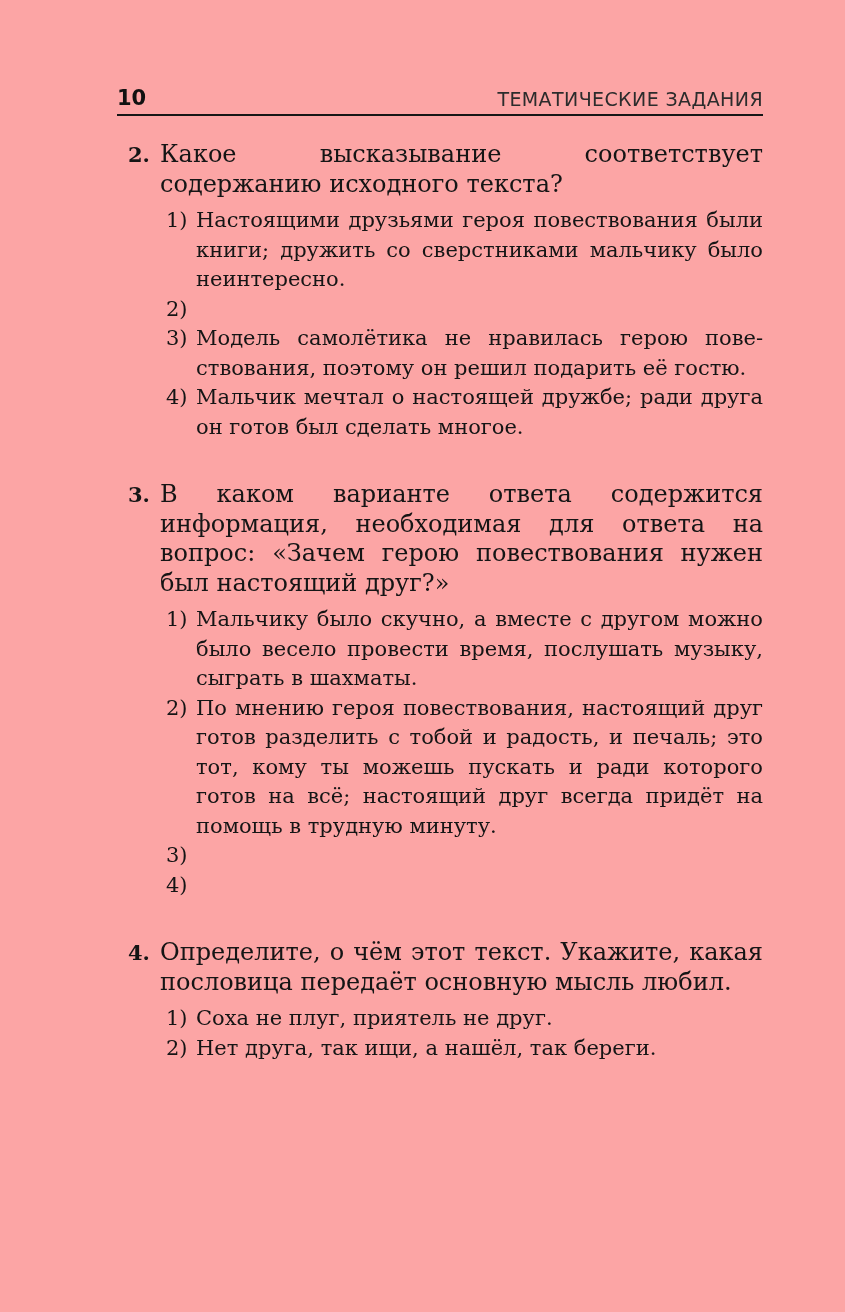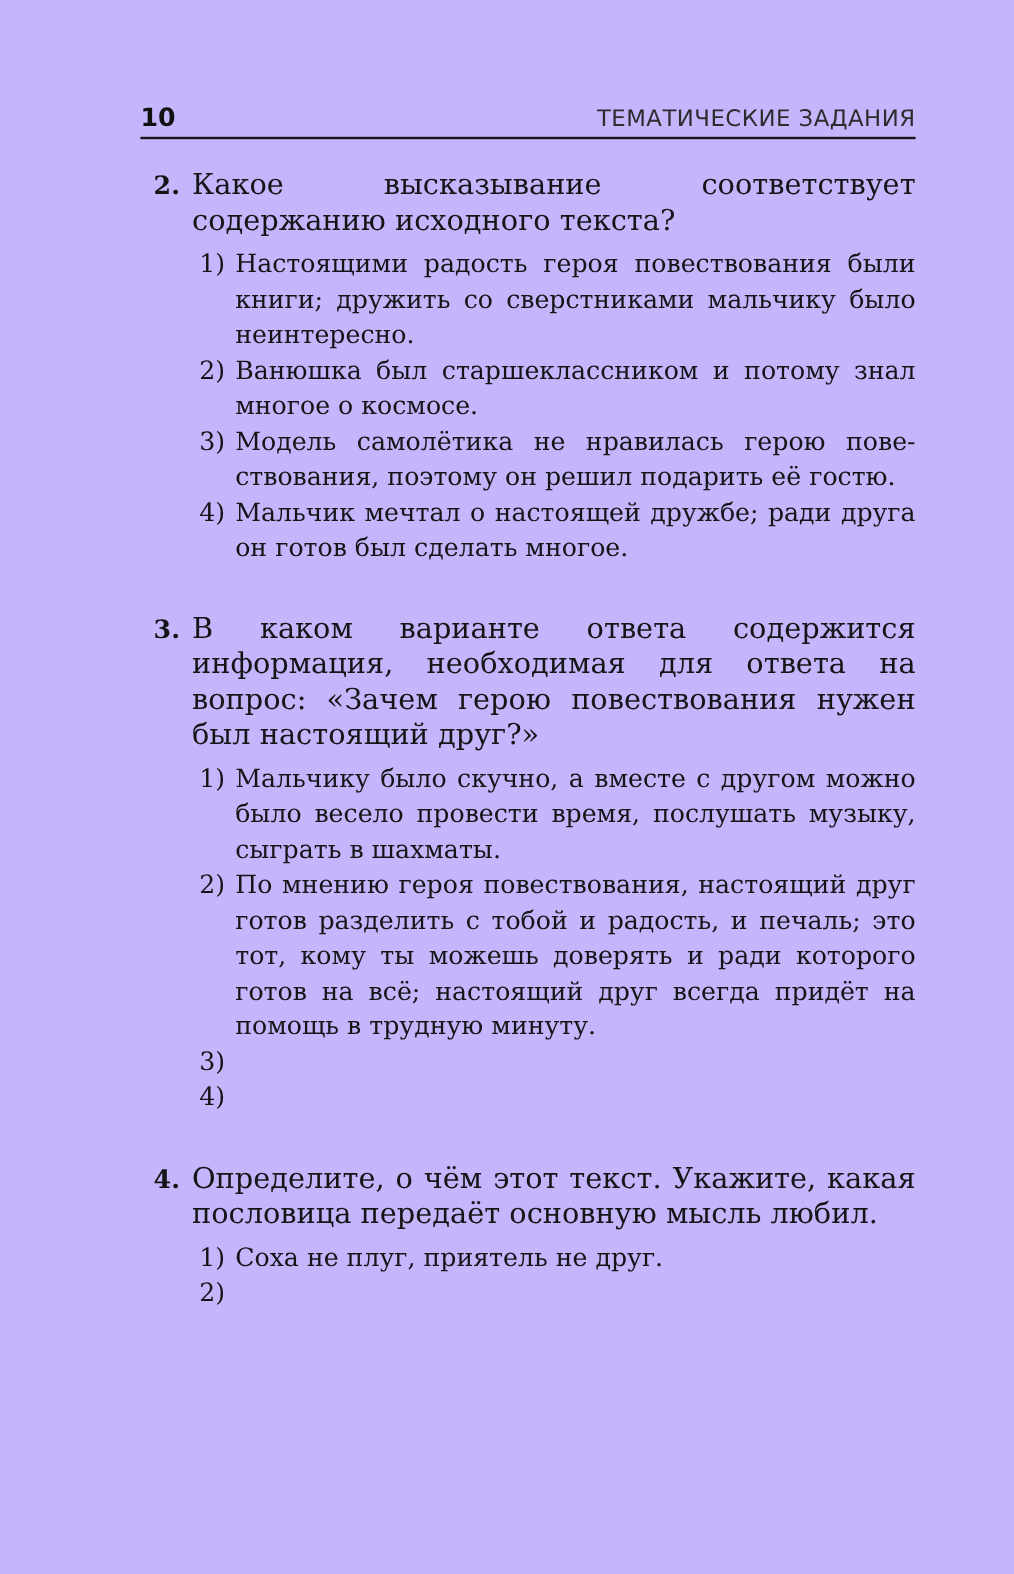--- a/index.html
+++ b/index.html
@@ -1,21 +1,21 @@
 <!DOCTYPE html>
 <html lang="ru"><head>
 <meta charset="utf-8">
 <style>
   * { box-sizing: border-box; }
   html, body { margin: 0; padding: 0; background: #ffffff; }
   .page {
     position: relative;
     width: 845px;
     height: 1312px;
-    background: #c4b5fd;
+    background: #fca5a5;
     overflow: hidden;
     font-family: "DejaVu Serif", "Liberation Serif", serif;
     color: #151515;
   }
   .inner {
     padding: 88px 82px 0 117px;
   }
   
   .pagehead {
     display: flex;
@@ -89,25 +89,24 @@
     <main>
 
       <section class="question first">
         <div class="qrow">
           <span class="qnum">2.</span>
           <p class="qtext">Какое высказывание соответствует содержанию ис­ходного текста?</p>
         </div>
         <div class="opts">
           <div class="opt">
             <span class="onum">1)</span>
-            <p class="otext">Настоящими радость героя повествования были книги; дружить со сверстниками мальчи­ку было неинтересно.</p>
+            <p class="otext">Настоящими друзьями героя повествования были книги; дружить со сверстниками мальчи­ку было неинтересно.</p>
           </div>
           <div class="opt">
             <span class="onum">2)</span>
-            <p class="otext">Ванюшка был старшеклассником и потому знал многое о космосе.</p>
           </div>
           <div class="opt">
             <span class="onum">3)</span>
             <p class="otext">Модель самолётика не нравилась герою пове­ствования, поэтому он решил подарить её гостю.</p>
           </div>
           <div class="opt">
             <span class="onum">4)</span>
             <p class="otext">Мальчик мечтал о настоящей дружбе; ради дру­га он готов был сделать многое.</p>
           </div>
         </div>
@@ -118,21 +117,21 @@
           <span class="qnum">3.</span>
           <p class="qtext">В каком варианте ответа содержится информация, необходимая для ответа на вопрос: «Зачем герою повествования нужен был настоящий друг?»</p>
         </div>
         <div class="opts">
           <div class="opt">
             <span class="onum">1)</span>
             <p class="otext">Мальчику было скучно, а вместе с другом мож­но было весело провести время, послушать му­зыку, сыграть в шахматы.</p>
           </div>
           <div class="opt">
             <span class="onum">2)</span>
-            <p class="otext">По мнению героя повествования, настоящий друг готов разделить с тобой и радость, и пе­чаль; это тот, кому ты можешь доверять и ради которого готов на всё; настоящий друг всегда придёт на помощь в трудную минуту.</p>
+            <p class="otext">По мнению героя повествования, настоящий друг готов разделить с тобой и радость, и пе­чаль; это тот, кому ты можешь пускать и ради которого готов на всё; настоящий друг всегда придёт на помощь в трудную минуту.</p>
           </div>
           <div class="opt">
             <span class="onum">3)</span>
           </div>
           <div class="opt">
             <span class="onum">4)</span>
           </div>
         </div>
       </section>
 
@@ -141,19 +140,20 @@
           <span class="qnum">4.</span>
           <p class="qtext">Определите, о чём этот текст. Укажите, какая по­словица передаёт основную мысль любил.</p>
         </div>
         <div class="opts">
           <div class="opt">
             <span class="onum">1)</span>
             <p class="otext">Соха не плуг, приятель не друг.</p>
           </div>
           <div class="opt">
             <span class="onum">2)</span>
+            <p class="otext">Нет друга, так ищи, а нашёл, так береги.</p>
           </div>
         </div>
       </section>
 
     </main>
   </div>
 </div>
 
 </body></html>

